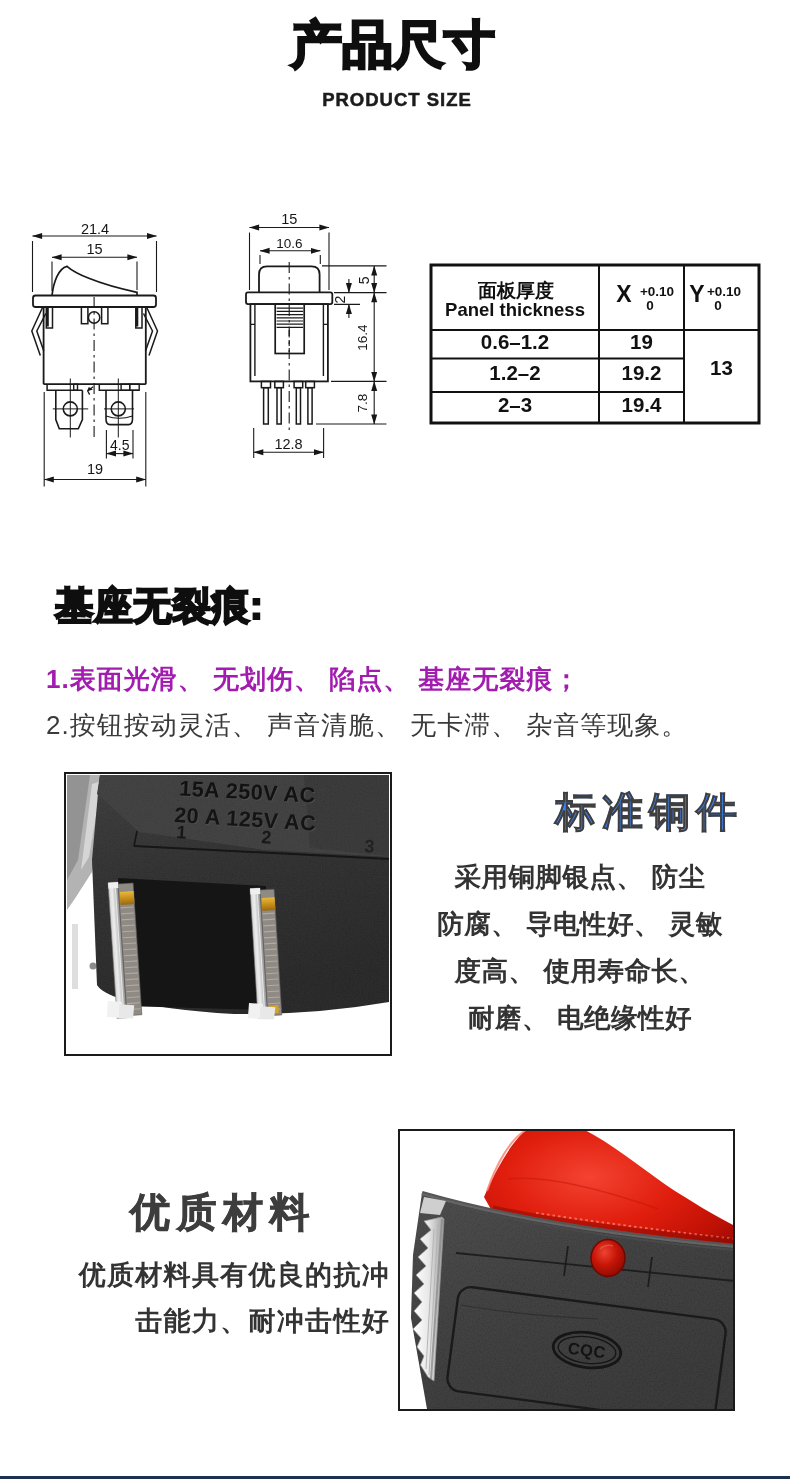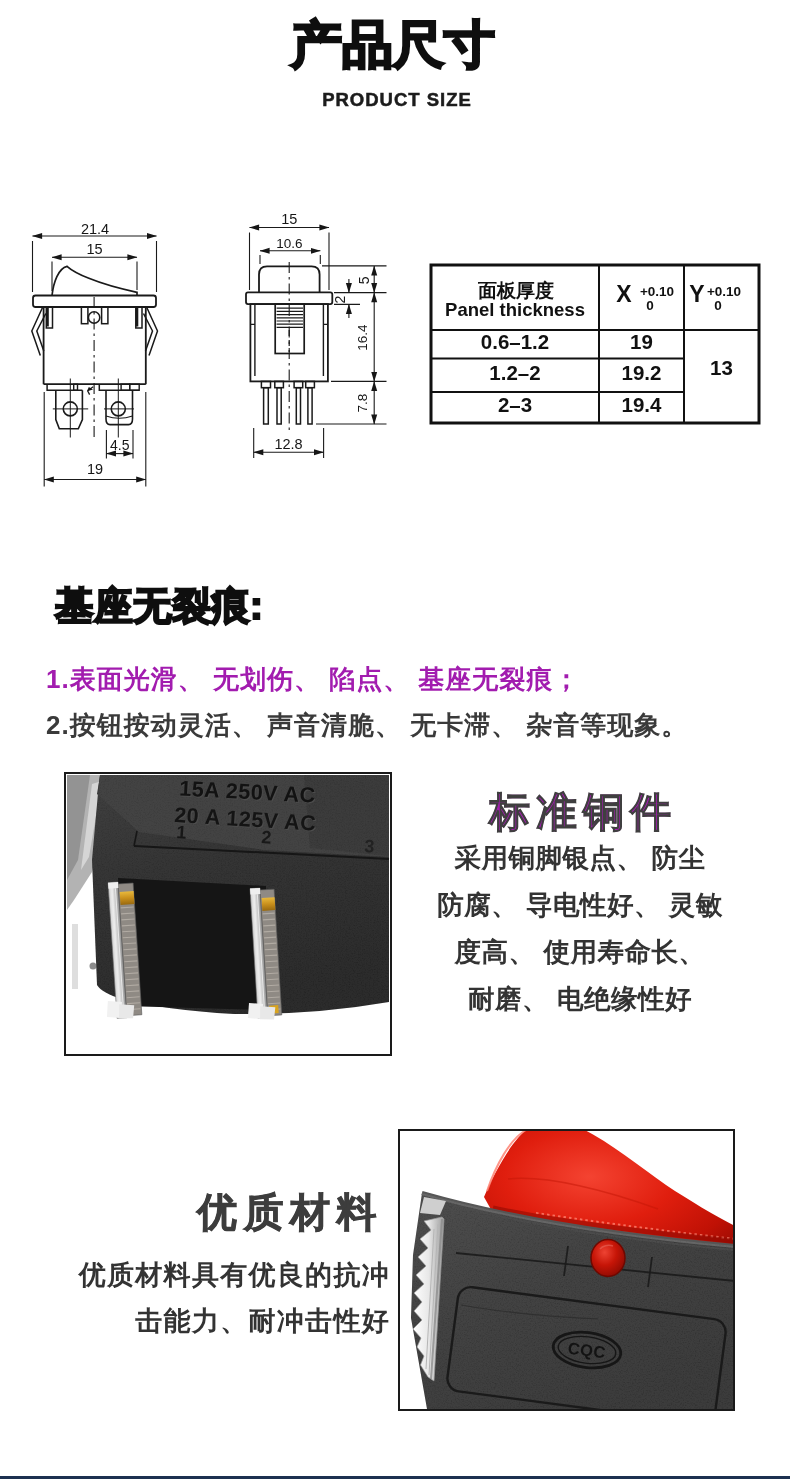--- a/index.html
+++ b/index.html
@@ -179,21 +179,21 @@
 <text x="515" y="411.5" font-size="20.5">2–3</text>
 <text x="641.5" y="411.5" font-size="20.5">19.4</text>
 <text x="721.5" y="375" font-size="20.5">13</text>
 </g>
 </svg>
 
 <div class="abs" style="left:55px;top:581px;font-size:38.5px;font-weight:900;color:#0e0e0e;letter-spacing:0.5px;-webkit-text-stroke:2.2px #0e0e0e;">基座无裂痕:</div>
 
 <div class="abs" style="left:46px;top:662px;font-size:26px;font-weight:600;color:#a21caf;letter-spacing:1px;">1.表面光滑、 无划伤、 陷点、 基座无裂痕；</div>
 
-<div class="abs" style="left:46px;top:708px;font-size:26px;font-weight:700;color:#3a3a3a;letter-spacing:1px;">2.按钮按动灵活、 声音清脆、 无卡滞、 杂音等现象。</div>
+<div class="abs" style="left:46px;top:708px;font-size:26px;font-weight:400;color:#3a3a3a;letter-spacing:1px;">2.按钮按动灵活、 声音清脆、 无卡滞、 杂音等现象。</div>
 
 <svg class="abs" style="left:64px;top:772px;" width="328" height="284" viewBox="0 0 328 284">
 <defs>
 <linearGradient id="p1body" x1="0" y1="0" x2="0.3" y2="1">
 <stop offset="0" stop-color="#303030"></stop>
         <stop offset="0.45" stop-color="#232323"></stop>
         <stop offset="1" stop-color="#1a1a1a"></stop>
 </linearGradient>
 <linearGradient id="metalA" x1="0" y1="0" x2="1" y2="0">
 <stop offset="0" stop-color="#cfcfcf"></stop>
@@ -265,25 +265,25 @@
 <path d="M189,122 v122 M193,122 v122" stroke="#e8e8e8" stroke-width="1" fill="none"></path>
 <path d="M197,142 h12 M197,148 h12 M197,154 h12 M197,160 h12 M197,166 h12 M197,172 h12 M197,178 h12 M197,184 h12 M197,190 h12 M197,196 h12 M197,202 h12 M197,208 h12 M197,214 h12 M197,220 h12 M197,226 h12 M197,232 h12 M197,238 h12" stroke="#b5aea6" stroke-width="1.1" fill="none" opacity="0.9"></path>
 <rect x="198" y="234" width="9" height="8" fill="#d9a41f"></rect>
 <polygon points="178,230 192,232 190,247 176,245" fill="#f1f1f1"></polygon>
 <polygon points="189,234 204,236 202,248 188,247" fill="#e8e8e8"></polygon>
 </g>
 
 <rect x="1" y="1" width="326" height="282" fill="none" stroke="#1a1a1a" stroke-width="2"></rect>
 </svg>
 
-<div class="abs" style="left:423px;top:785px;width:320px;text-align:center;font-size:41px;font-weight:700;color:#a21caf;letter-spacing:6px;-webkit-text-stroke:0.8px #3f3f3f;">标准铜件</div>
-
-<div class="abs" style="left:415px;top:835px;width:330px;text-align:center;font-size:26.5px;font-weight:600;color:#333;line-height:47px;letter-spacing:0.5px;">采用铜脚银点、 防尘<br>防腐、 导电性好、 灵敏<br>度高、 使用寿命长、<br>耐磨、 电绝缘性好</div>
-
-<div class="abs" style="left:63px;top:1185px;width:320px;text-align:right;font-size:40px;font-weight:700;color:#3d3d3d;letter-spacing:6.5px;-webkit-text-stroke:0.8px #3d3d3d;">优质材料</div>
+<div class="abs" style="left:423px;top:785px;width:320px;text-align:right;font-size:41px;font-weight:700;color:#3b82f6;letter-spacing:6px;-webkit-text-stroke:0.8px #3f3f3f;">标准铜件</div>
+
+<div class="abs" style="left:415px;top:854px;width:330px;text-align:center;font-size:26.5px;font-weight:600;color:#333;line-height:47px;letter-spacing:0.5px;">采用铜脚银点、 防尘<br>防腐、 导电性好、 灵敏<br>度高、 使用寿命长、<br>耐磨、 电绝缘性好</div>
+
+<div class="abs" style="left:63px;top:1185px;width:320px;text-align:center;font-size:40px;font-weight:700;color:#3d3d3d;letter-spacing:6.5px;-webkit-text-stroke:0.8px #3d3d3d;">优质材料</div>
 
 <div class="abs" style="left:50px;top:1252px;width:340px;text-align:right;font-size:27px;font-weight:600;color:#333;line-height:46px;letter-spacing:1.3px;">优质材料具有优良的抗冲<br>击能力、耐冲击性好</div>
 
 <svg class="abs" style="left:398px;top:1129px;" width="337" height="282" viewBox="0 0 337 282">
 <defs>
 <radialGradient id="redG" cx="0.42" cy="0.35" r="0.75">
 <stop offset="0" stop-color="#f44331"></stop>
         <stop offset="0.45" stop-color="#e01e0e"></stop>
         <stop offset="0.8" stop-color="#c01105"></stop>
         <stop offset="1" stop-color="#9c0c03"></stop>

